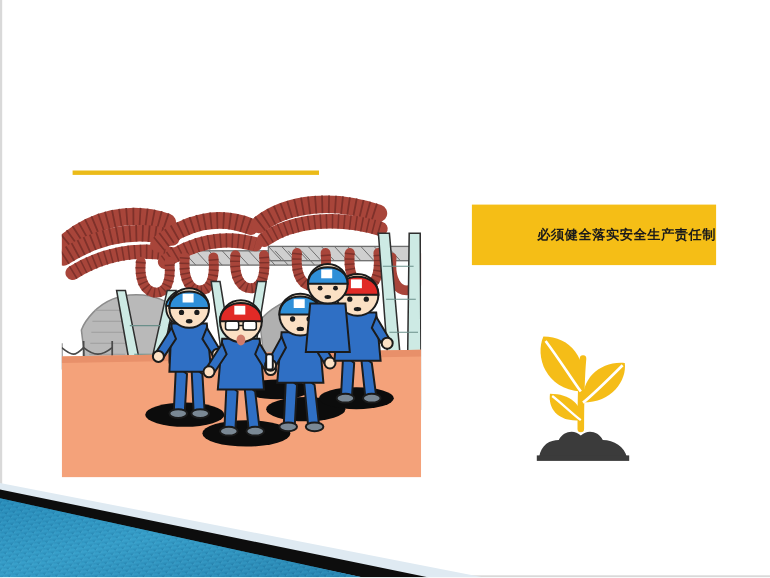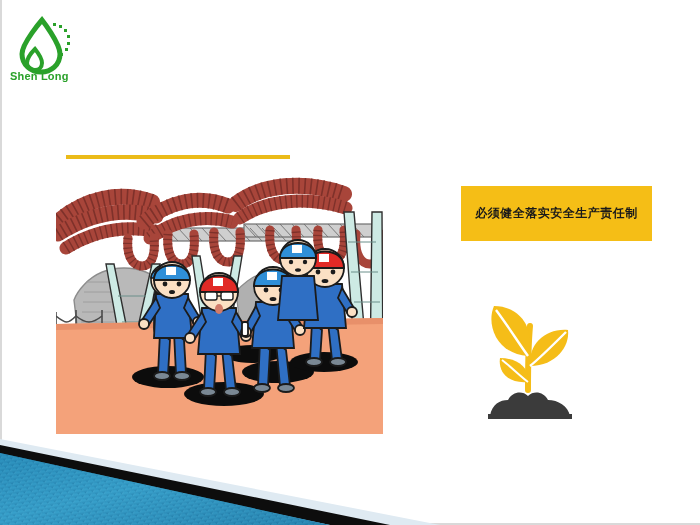--- a/index.html
+++ b/index.html
@@ -86,28 +86,28 @@
     width: 327px;
     height: 262px;
     background: #ffffff;
     overflow: hidden;
   }
   .cartoon svg { display: block; }
 
   
   .callout {
     position: absolute;
-    left: 461px;
+    left: 429px;
     top: 186px;
-    width: 191px;
+    width: 222px;
     height: 55px;
     background: #f5be16;
     display: flex;
     align-items: center;
-    justify-content: center;
+    justify-content: flex-end;
   }
   .callout-text {
     font-size: 12px;
     font-weight: bold;
     color: #1a1a1a;
     letter-spacing: .5px;
     white-space: nowrap;
     font-family: "Liberation Sans", "DejaVu Sans", sans-serif;
   }
 
@@ -133,39 +133,20 @@
   .deco svg { display:block; }
 </style>
 </head>
 <body>
 
 <div class="slide">
 
   <div class="edge-left"></div>
   <div class="edge-bottom"></div>
 
-  <div class="logo">
-    <svg width="74" height="66" viewBox="0 0 74 66" xmlns="http://www.w3.org/2000/svg">
-
-      <path d="M34 4 C34 4 14 27 14 38 C14 49 23 56 33 56 C43 56 52 49 52 38 C52 27 34 4 34 4 Z" fill="none" stroke="#2aa12a" stroke-width="5"></path>
-
-      <path d="M27 33 C22 38 19 43 19 47 C19 51 23 54 27 54 C31 54 34 51 34 47 C34 43 31 38 27 33 Z" fill="none" stroke="#2aa12a" stroke-width="4"></path>
-
-      <g fill="#2aa12a">
-        <rect x="45" y="7" width="3" height="3"></rect>
-        <rect x="51" y="9" width="3" height="3"></rect>
-        <rect x="56" y="13" width="3" height="3"></rect>
-        <rect x="59" y="19" width="3" height="3"></rect>
-        <rect x="59" y="26" width="3" height="3"></rect>
-        <rect x="57" y="32" width="3" height="3"></rect>
-        <rect x="52" y="37" width="3" height="3"></rect>
-      </g>
-    </svg>
-    <span class="logo-text">Shen Long</span>
-  </div>
 
 
   <div class="gold-rule"></div>
 
   <div class="cartoon">
     <svg width="327" height="262" viewBox="0 0 327 262" xmlns="http://www.w3.org/2000/svg">
       <defs>
         <clipPath id="frame">
             <rect x="0" y="0" width="327" height="262"></rect>
           </clipPath>

